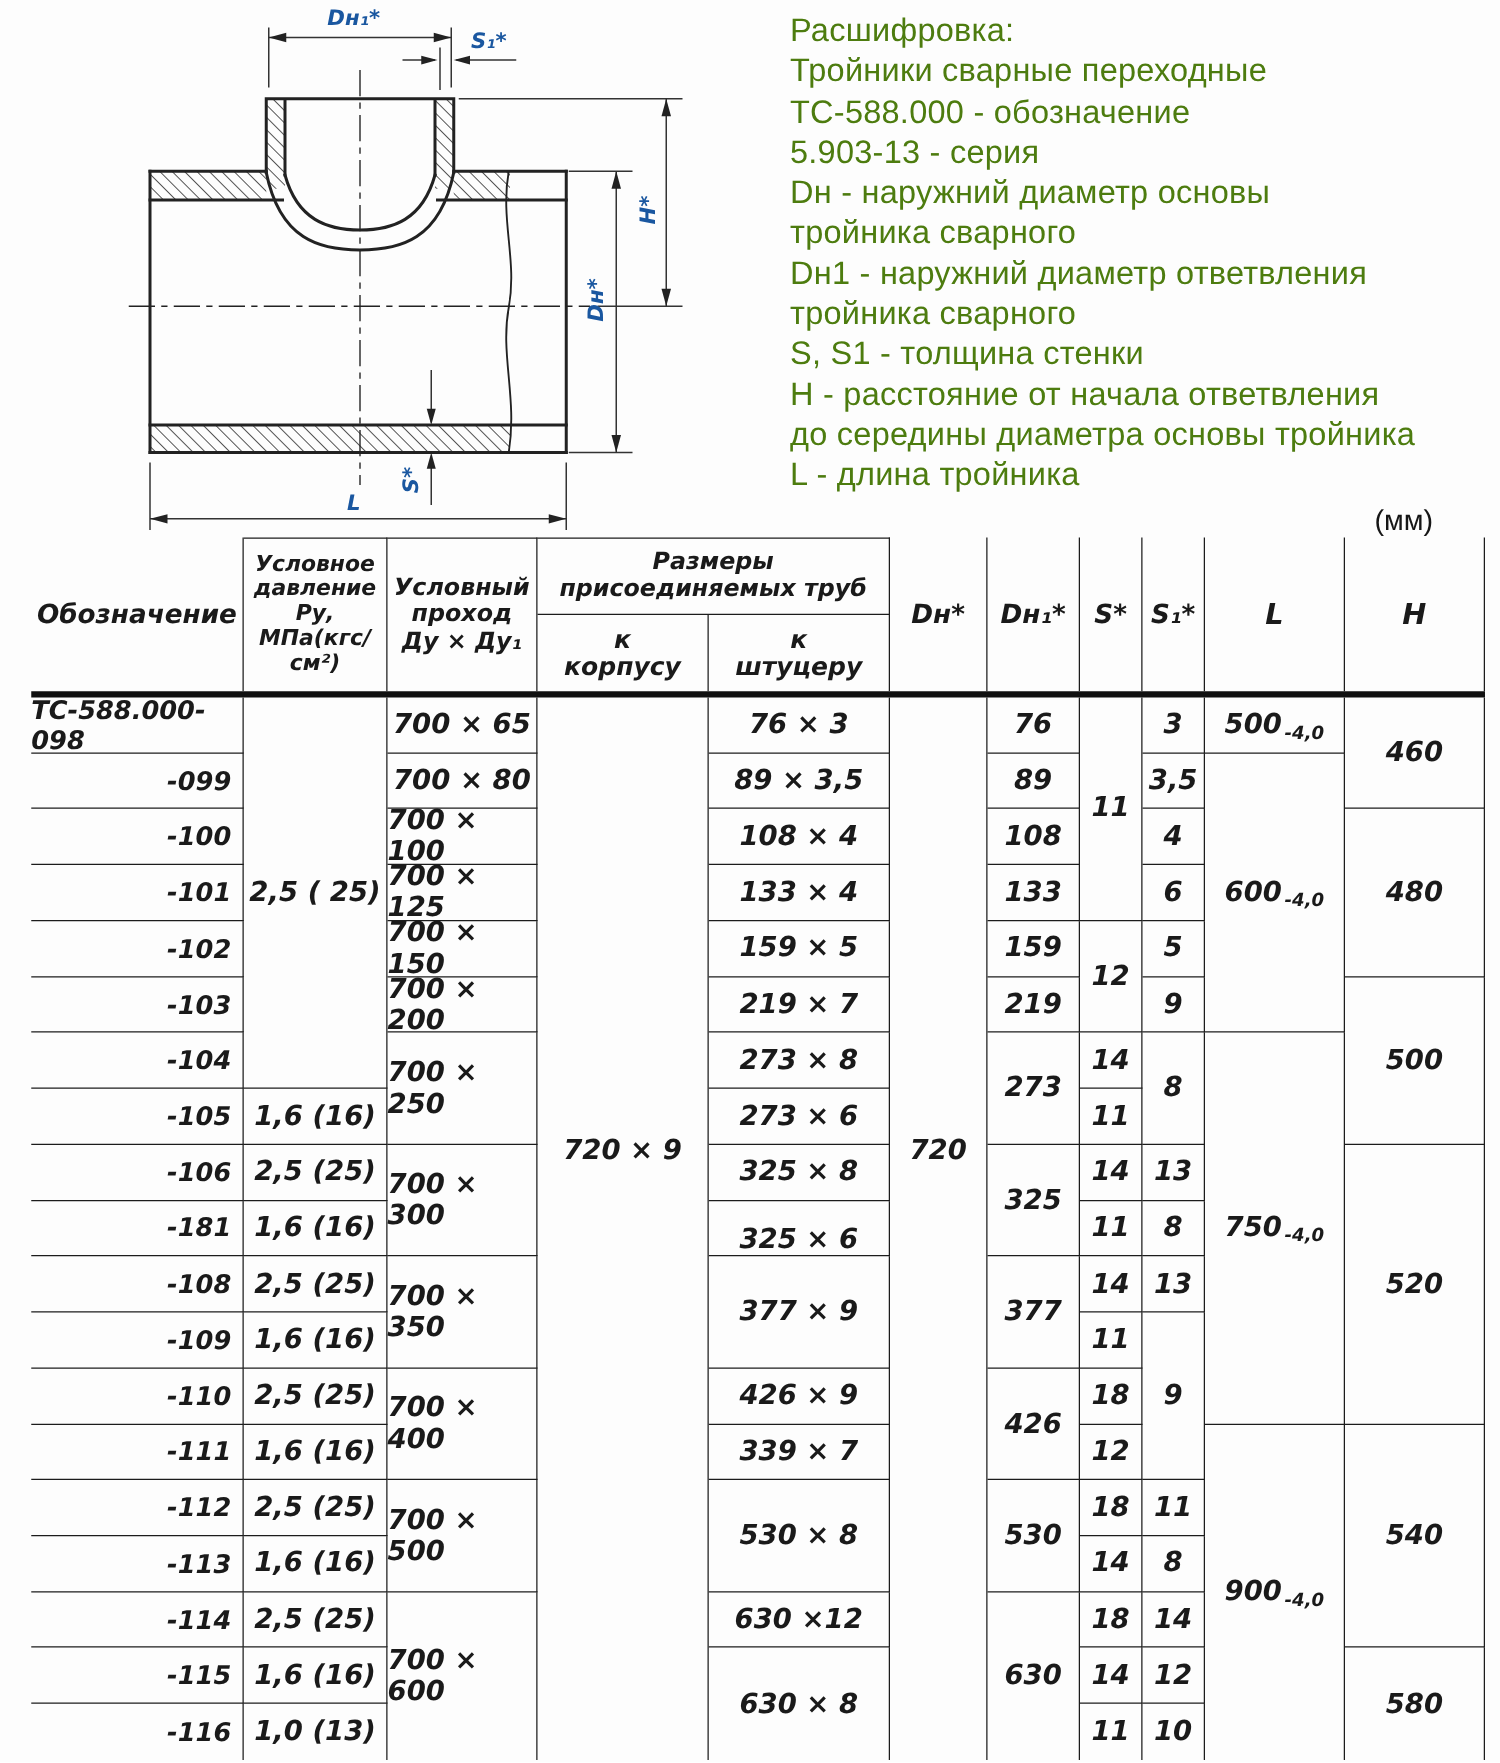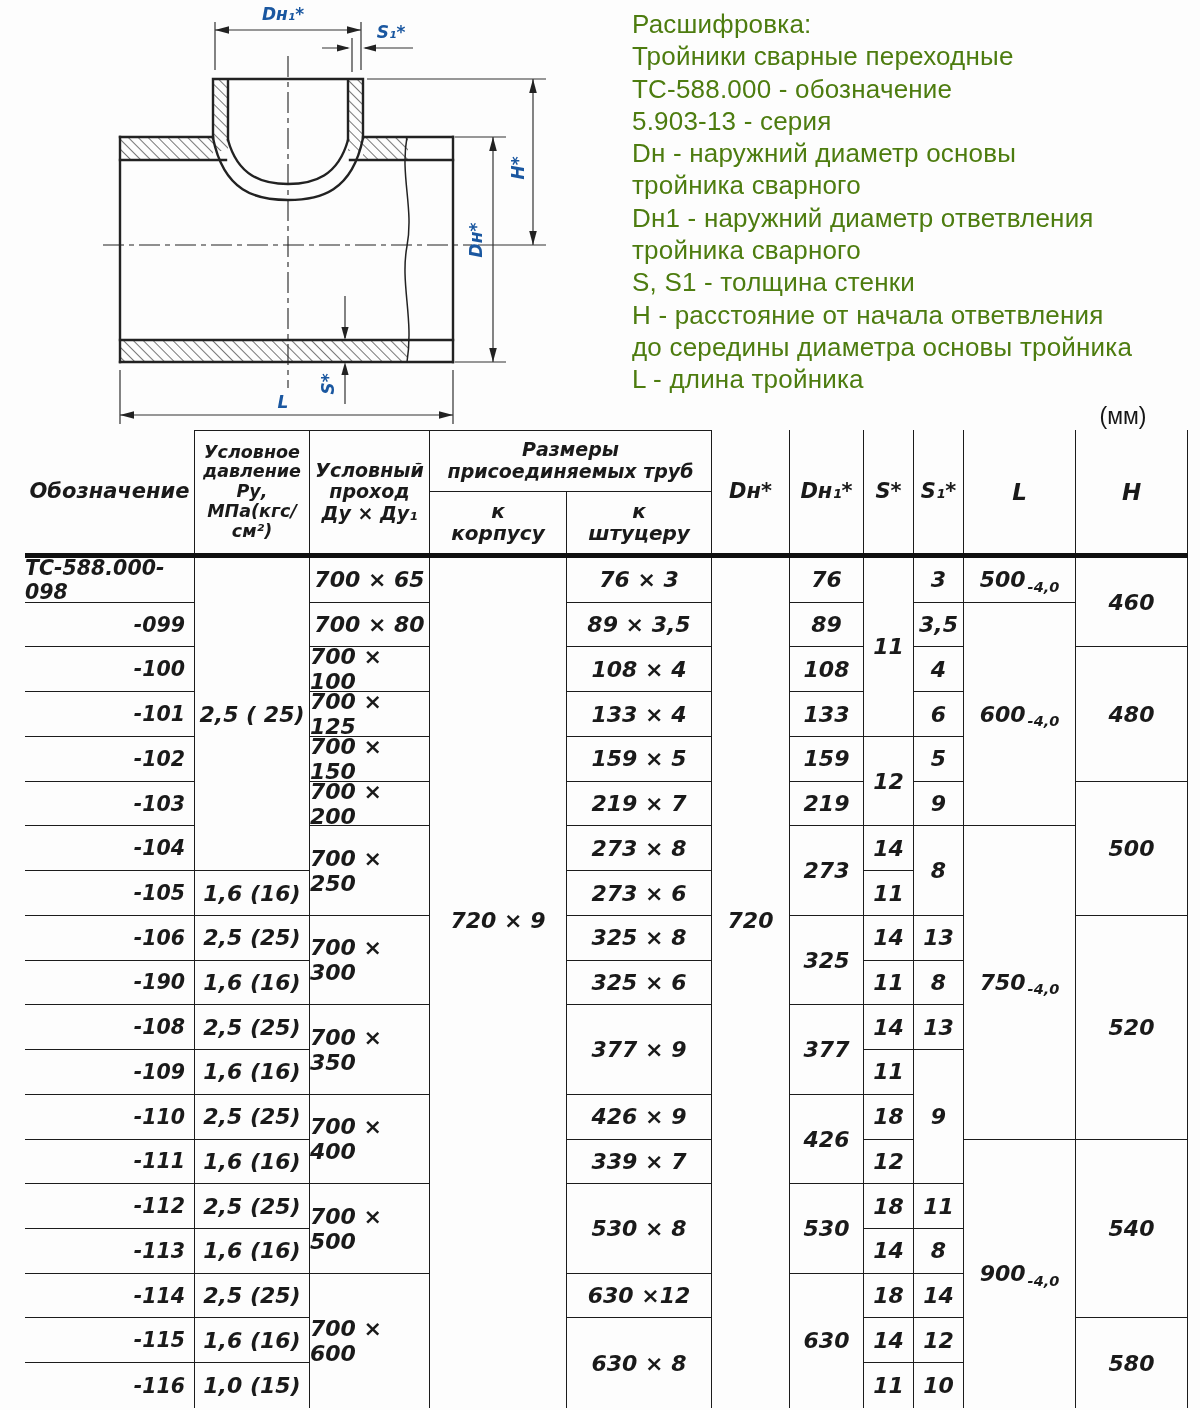--- a/index.html
+++ b/index.html
@@ -174,21 +174,21 @@
         <div class="bc des" style="grid-area: 7 / 1 / span 1;">
           <span>-104</span>
         </div>
         <div class="bc des" style="grid-area: 8 / 1 / span 1;">
           <span>-105</span>
         </div>
         <div class="bc des" style="grid-area: 9 / 1 / span 1;">
           <span>-106</span>
         </div>
         <div class="bc des" style="grid-area: 10 / 1 / span 1;">
-          <span>-190</span>
+          <span>-181</span>
         </div>
         <div class="bc des" style="grid-area: 11 / 1 / span 1;">
           <span>-108</span>
         </div>
         <div class="bc des" style="grid-area: 12 / 1 / span 1;">
           <span>-109</span>
         </div>
         <div class="bc des" style="grid-area: 13 / 1 / span 1;">
           <span>-110</span>
         </div>
@@ -240,21 +240,21 @@
         <div class="bc" style="grid-area: 16 / 2 / span 1;">
           <span>1,6 (16)</span>
         </div>
         <div class="bc" style="grid-area: 17 / 2 / span 1;">
           <span>2,5 (25)</span>
         </div>
         <div class="bc" style="grid-area: 18 / 2 / span 1;">
           <span>1,6 (16)</span>
         </div>
         <div class="bc last" style="grid-area: 19 / 2 / span 1;">
-          <span>1,0 (15)</span>
+          <span>1,0 (13)</span>
         </div>
         <div class="bc" style="grid-area: 1 / 3 / span 1;">
           <span>700 × 65</span>
         </div>
         <div class="bc" style="grid-area: 2 / 3 / span 1;">
           <span>700 × 80</span>
         </div>
         <div class="bc" style="grid-area: 3 / 3 / span 1;">
           <span>700 × 100</span>
         </div>
@@ -308,21 +308,21 @@
         </div>
         <div class="bc" style="grid-area: 7 / 5 / span 1;">
           <span>273 × 8</span>
         </div>
         <div class="bc" style="grid-area: 8 / 5 / span 1;">
           <span>273 × 6</span>
         </div>
         <div class="bc" style="grid-area: 9 / 5 / span 1;">
           <span>325 × 8</span>
         </div>
-        <div class="bc" style="grid-area: 10 / 5 / span 1;">
+        <div class="bc" style="grid-area: 10 / 5 / span 1; align-items: flex-end;">
           <span>325 × 6</span>
         </div>
         <div class="bc" style="grid-area: 11 / 5 / span 2;">
           <span>377 × 9</span>
         </div>
         <div class="bc" style="grid-area: 13 / 5 / span 1;">
           <span>426 × 9</span>
         </div>
         <div class="bc" style="grid-area: 14 / 5 / span 1;">
           <span>339 × 7</span>

